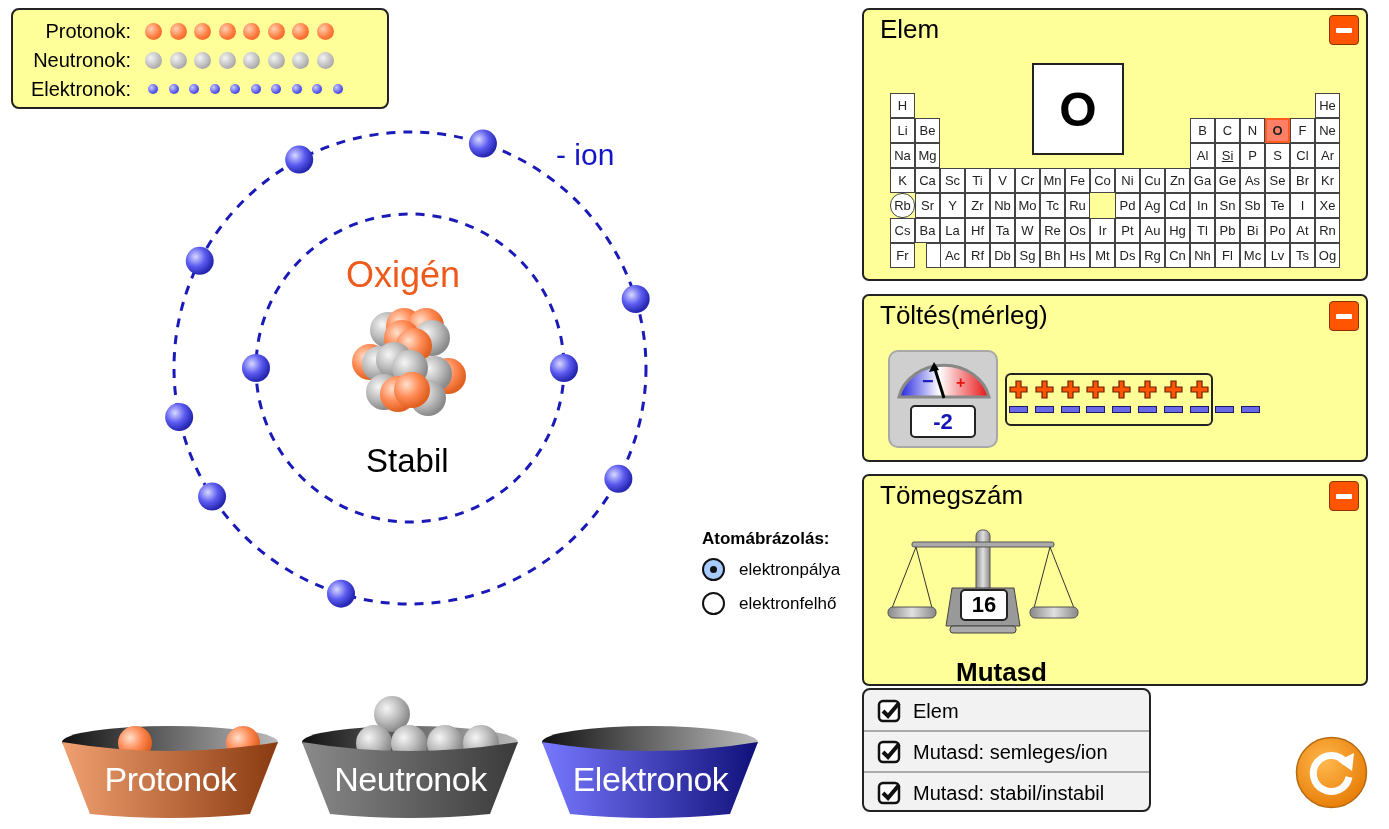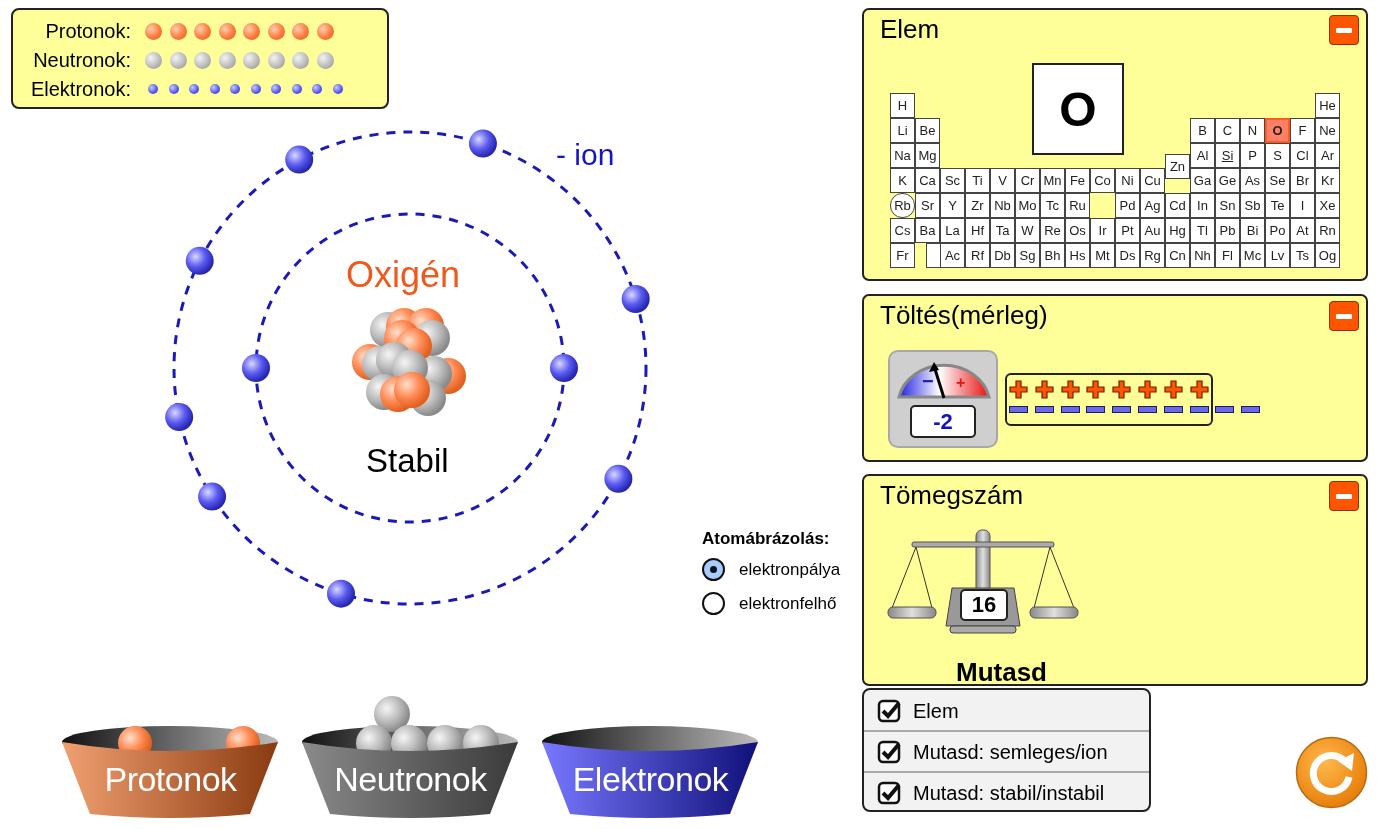--- a/index.html
+++ b/index.html
@@ -252,21 +252,21 @@
       <div class="pt-cell" style="left: 51px; top: 158px;">Ca</div>
       <div class="pt-cell" style="left: 76px; top: 158px;">Sc</div>
       <div class="pt-cell" style="left: 101px; top: 158px;">Ti</div>
       <div class="pt-cell" style="left: 126px; top: 158px;">V</div>
       <div class="pt-cell" style="left: 151px; top: 158px;">Cr</div>
       <div class="pt-cell" style="left: 176px; top: 158px;">Mn</div>
       <div class="pt-cell" style="left: 201px; top: 158px;">Fe</div>
       <div class="pt-cell" style="left: 226px; top: 158px;">Co</div>
       <div class="pt-cell" style="left: 251px; top: 158px;">Ni</div>
       <div class="pt-cell" style="left: 276px; top: 158px;">Cu</div>
-      <div class="pt-cell" style="left: 301px; top: 144px;">Zn</div>
+      <div class="pt-cell" style="left: 301px; top: 158px;">Zn</div>
       <div class="pt-cell" style="left: 326px; top: 158px;">Ga</div>
       <div class="pt-cell" style="left: 351px; top: 158px;">Ge</div>
       <div class="pt-cell" style="left: 376px; top: 158px;">As</div>
       <div class="pt-cell" style="left: 401px; top: 158px;">Se</div>
       <div class="pt-cell" style="left: 426px; top: 158px;">Br</div>
       <div class="pt-cell" style="left: 451px; top: 158px;">Kr</div>
       <div class="pt-cell" style="left: 26px; top: 183px; border-radius: 12px;">Rb</div>
       <div class="pt-cell" style="left: 51px; top: 183px;">Sr</div>
       <div class="pt-cell" style="left: 76px; top: 183px;">Y</div>
       <div class="pt-cell" style="left: 101px; top: 183px;">Zr</div>

